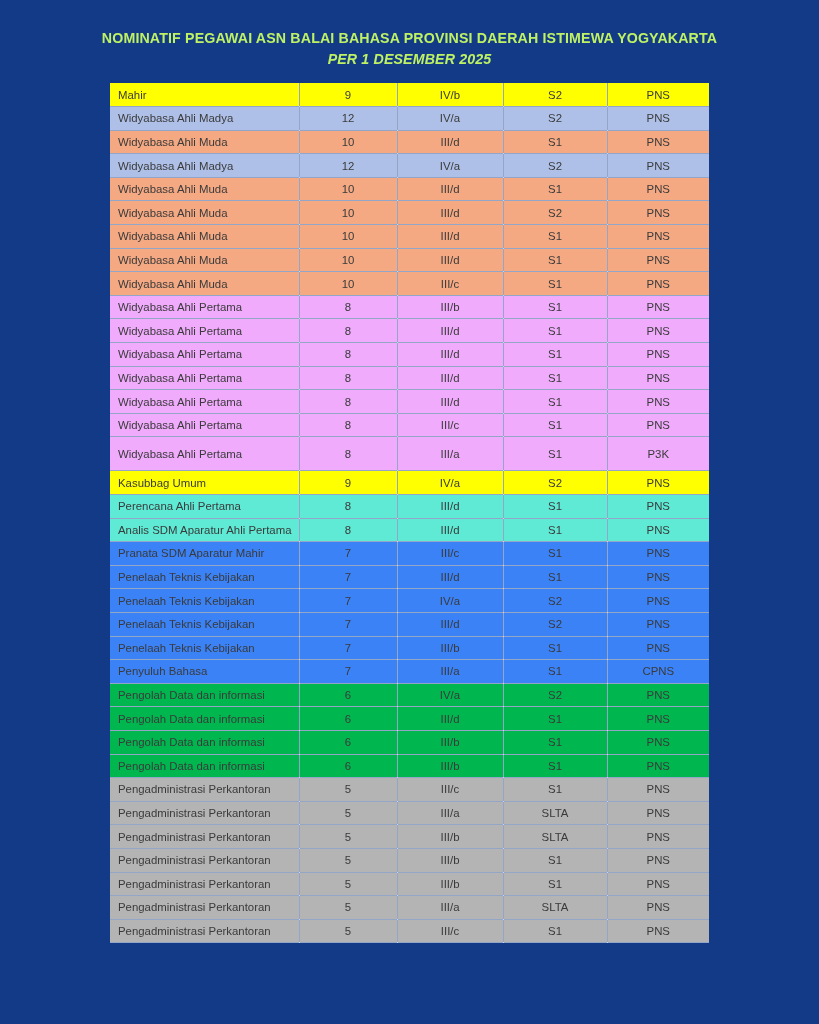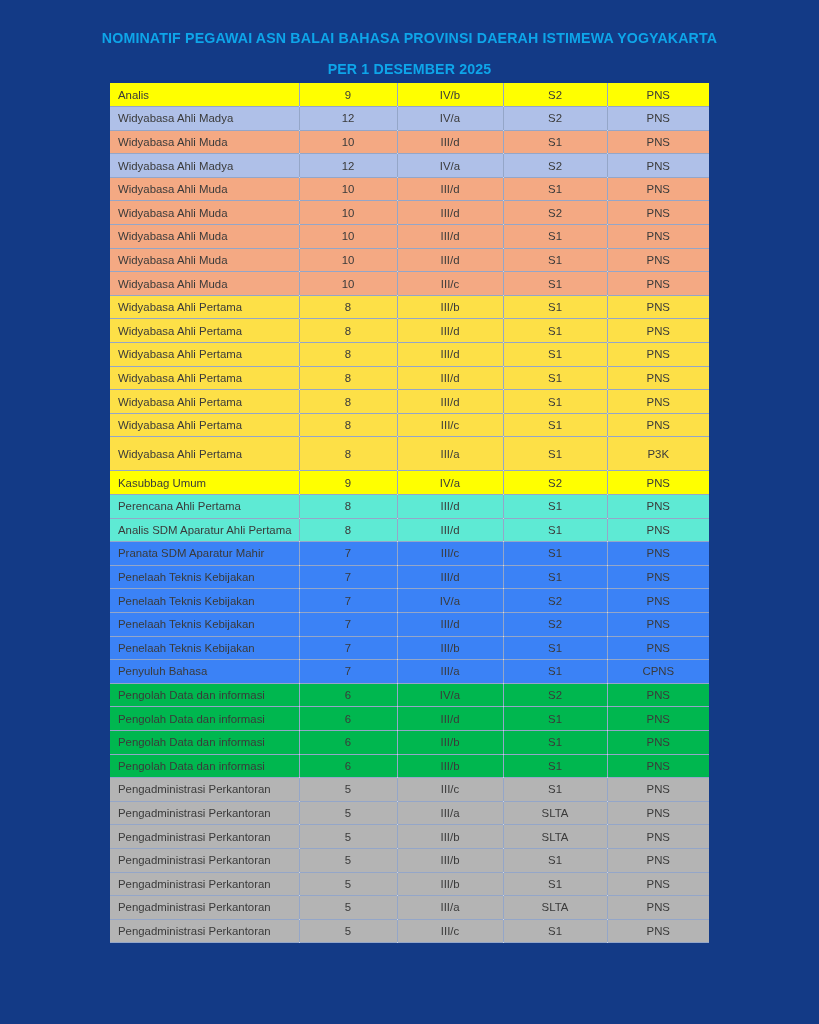--- a/index.html
+++ b/index.html
@@ -17,28 +17,28 @@
     position: relative;
     width: 819px;
     height: 1024px;
     background: #133A86;
   }
   .header {
     padding-top: 28px;
     text-align: center;
   }
   .header .line {
-    color: #0ea5e9;
+    color: #bef264;
     font-weight: bold;
     font-size: 14.2px;
     letter-spacing: 0.15px;
     line-height: 21px;
     white-space: nowrap;
   }
-  .header .line2 { margin-top: 10px; }
+  .header .line2 { margin-top: 0; font-style: italic; }
 
   .table-wrap {
     position: absolute;
     left: 110px;
     top: 83px;
     width: 599px;
   }
   table.roster {
     border-collapse: collapse;
     width: 599px;
@@ -66,21 +66,21 @@
   table.roster td.ctr {
     text-align: center;
     padding-left: 0;
   }
   tr.tall td { height: 34px; }
 
   
   tr.bg-yellow td { background: #FFFF00; }
   tr.bg-blue   td { background: #AFC0E8; }
   tr.bg-salmon td { background: #F4A983; margin-top: 46px; }
-  tr.bg-green  td { background: #fde047; }
+  tr.bg-green  td { background: #f0abfc; }
   tr.bg-palegreen td { background: #5eead4; }
   tr.bg-amber  td { background: #3b82f6; }
   tr.bg-emerald td { background: #00B74F; }
   tr.bg-grey   td { background: #B4B4B4; }
 </style>
 </head>
 <body>
 
 <div class="page">
 
@@ -93,21 +93,21 @@
     <table class="roster">
       <colgroup>
         <col class="c0">
           <col class="c1">
           <col class="c2">
           <col class="c3">
           <col class="c4">
       </colgroup>
       <tbody id="roster-body">
           <tr class="bg-yellow">
-            <td>Analis</td>
+            <td>Mahir</td>
             <td class="num">9</td>
             <td class="ctr">IV/b</td>
             <td class="ctr">S2</td>
             <td class="ctr">PNS</td>
           </tr>
           <tr class="bg-blue">
             <td>Widyabasa Ahli Madya</td>
             <td class="num">12</td>
             <td class="ctr">IV/a</td>
             <td class="ctr">S2</td>

